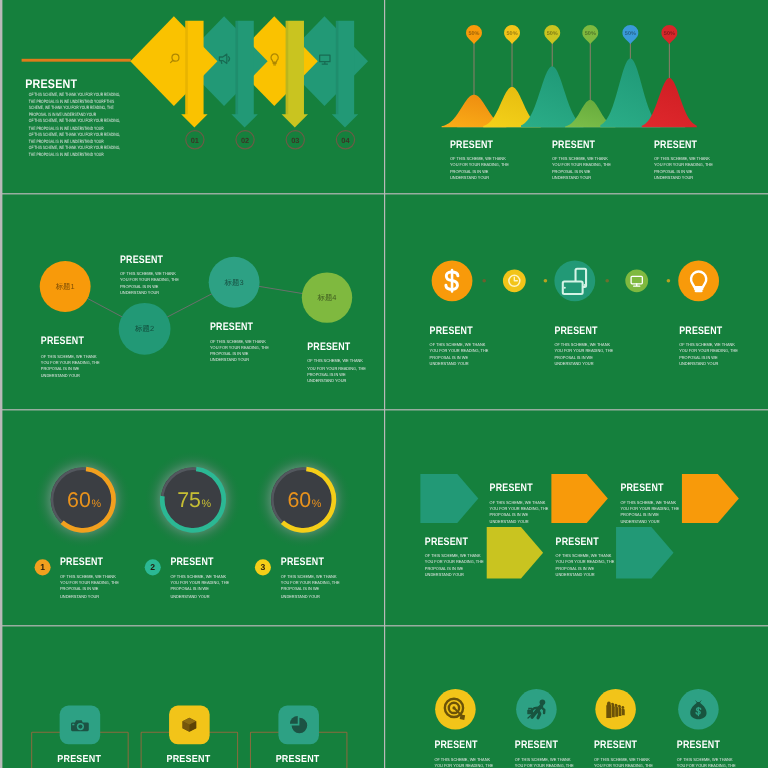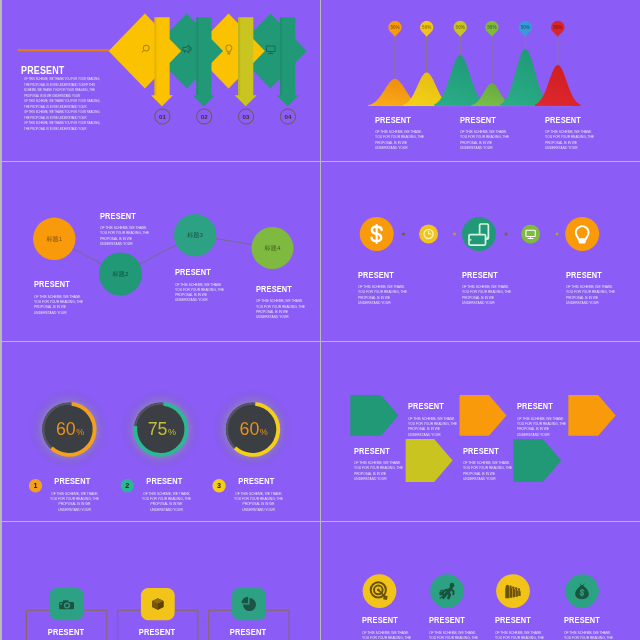--- a/index.html
+++ b/index.html
@@ -1,17 +1,17 @@
 <!DOCTYPE html>
 <html><head>
 <meta charset="utf-8">
 <style>
   html,body{margin:0;padding:0;background:#000;width:640px;height:640px;overflow:hidden;}
   body{font-family:"Liberation Sans",sans-serif;-webkit-font-smoothing:antialiased;}
-  #page{position:relative;width:640px;height:640px;background:#8b5cf6;}
+  #page{position:relative;width:640px;height:640px;background:#15803d;}
   .panel{position:absolute;overflow:hidden;}
   .grid-line{position:absolute;background:#b9b9b9;}
   .ttl{font-weight:700;color:#fff;letter-spacing:.2px;font-stretch:condensed;}
   .body{color:#e9e9e9;}
   svg{display:block;overflow:visible;}
 </style>
 </head>
 <body>
 
 <div id="page">
@@ -382,21 +382,21 @@
           <div class="body" style="font-size: 3.62px; line-height: 5.25px; margin-top: 5.6px; transform: scaleX(0.9); transform-origin: left top;">
             <div>OF THIS SCHEME, WE THANK</div>
             <div>YOU FOR YOUR READING, THE</div>
             <div>PROPOSAL IS IN WE</div>
             <div>UNDERSTAND YOUR</div>
           </div>
         </div>
       </div>
   </div>
 
-  <div class="panel" style="left:1.5px;top:349px;width:318px;height:178.5px;text-align:center;">
+  <div class="panel" style="left:1.5px;top:336px;width:318px;height:178.5px;">
     <svg id="p5svg" width="318" height="179" viewBox="0 0 318 179">
         <defs>
           <radialGradient id="gl0" cx="0.5" cy="0.5" r="0.5">
             <stop offset="0.00" stop-color="#9aa0a8" stop-opacity="0.55"></stop>
             <stop offset="0.62" stop-color="#9aa0a8" stop-opacity="0.50"></stop>
             <stop offset="0.72" stop-color="#8c929a" stop-opacity="0.34"></stop>
             <stop offset="0.82" stop-color="#787e86" stop-opacity="0.17"></stop>
             <stop offset="0.91" stop-color="#666c74" stop-opacity="0.06"></stop>
             <stop offset="1" stop-color="#4a4e55" stop-opacity="0"></stop>
           </radialGradient>

